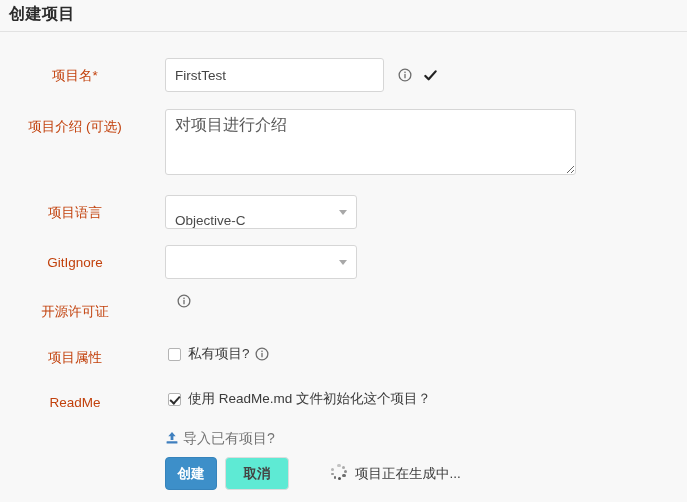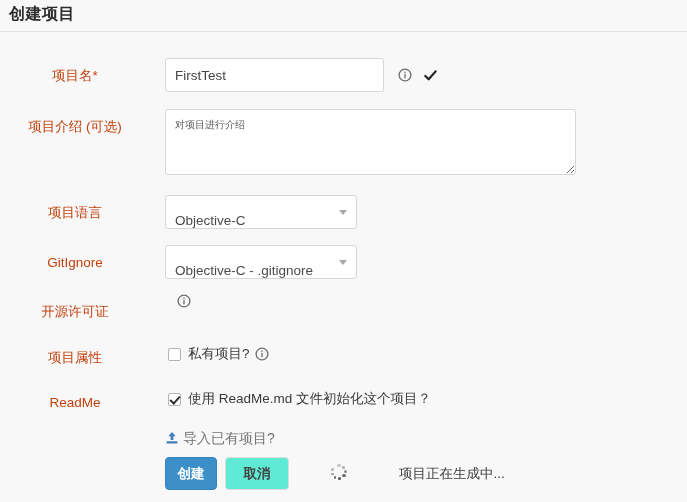--- a/index.html
+++ b/index.html
@@ -84,21 +84,21 @@
     border: 1px solid #d6d6d6;
     border-radius: 3px;
     outline: none;
   }
   .text-area {
     box-sizing: border-box;
     width: 411px;
     height: 66px;
     padding: 6px 9px;
     font-family: "Liberation Sans", "DejaVu Sans", sans-serif;
-    font-size: 10px;
+    font-size: 16px;
     color: #444;
     background: #ffffff;
     border: 1px solid #d6d6d6;
     border-radius: 3px;
     outline: none;
     resize: both;
     display: block;
     line-height: 17px;
   }
   .text-area::placeholder { color: #5a5a5a; }
@@ -301,21 +301,20 @@
         <span class="select-value">Objective-C</span>
         <span class="select-caret"></span>
       </div>
     </div>
   </div>
 
   <div class="form-row" style="top:213px;">
     <div class="form-label" style="left:0px; top:9px;">GitIgnore</div>
     <div class="control-area" style="top:0px;">
       <div class="select-box wide">
-        <span class="select-value">Objective-C - .gitignore</span>
         <span class="select-caret"></span>
       </div>
     </div>
   </div>
 
   <div class="form-row" style="top:262px;">
     <div class="form-label" style="left:0px; top:9px;">开源许可证</div>
     <div class="control-area" style="top:0px; display:flex; align-items:center;">
       <span class="icon-info" style="margin-left:12px;">
         <svg viewBox="0 0 16 16" width="14" height="14">
@@ -364,21 +363,21 @@
           </svg>
         </span><span>导入已有项目?</span>
       </a>
     </div>
   </div>
 
   <div class="form-row" style="top:425px;">
     <div class="control-area" style="top:0px; left:165px; display:flex; align-items:center;">
       <button class="btn btn-primary">创建</button>
       <button class="btn btn-default" style="margin-left:8px;">取消</button>
-      <div class="spinner-wrap" style="margin-left:40px;gap:44px;">
+      <div class="spinner-wrap" style="margin-left:40px;">
         <span class="spinner">
           <i style="width:3.2px;height:3.2px;left:8.4px;top:0.6px;opacity:0.30;"></i>
           <i style="width:3.4px;height:3.4px;left:12.6px;top:2.3px;opacity:0.45;"></i>
           <i style="width:3.6px;height:3.6px;left:14.8px;top:6.3px;opacity:0.62;"></i>
           <i style="width:3.4px;height:3.4px;left:13.2px;top:10.6px;opacity:0.80;"></i>
           <i style="width:3.2px;height:3.2px;left:9.0px;top:13.2px;opacity:0.95;"></i>
           <i style="width:2.9px;height:2.9px;left:4.6px;top:12.6px;opacity:0.78;"></i>
           <i style="width:2.8px;height:2.8px;left:1.8px;top:9.2px;opacity:0.55;"></i>
           <i style="width:3.0px;height:3.0px;left:2.2px;top:4.4px;opacity:0.38;"></i>
         </span>

